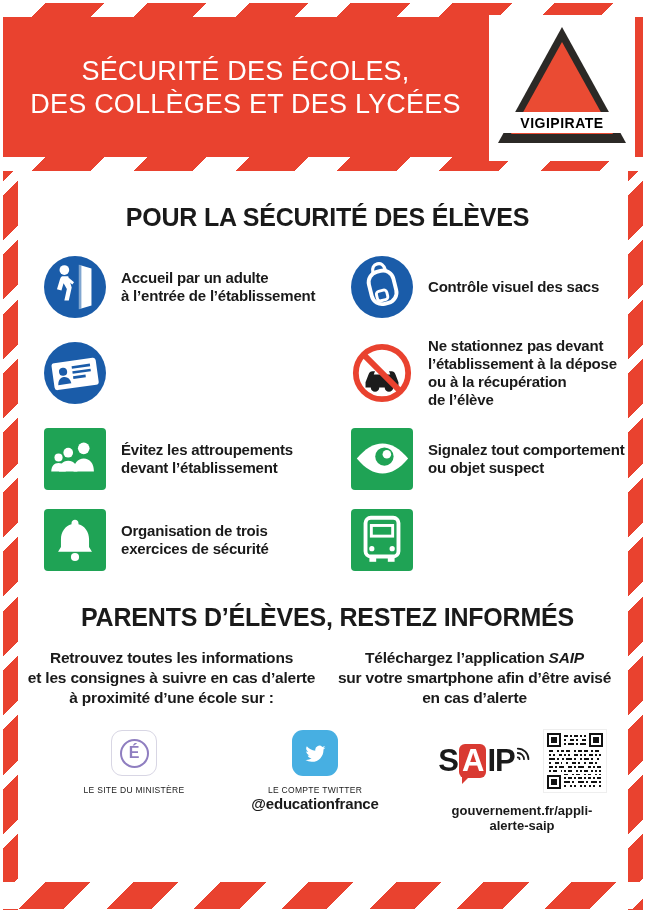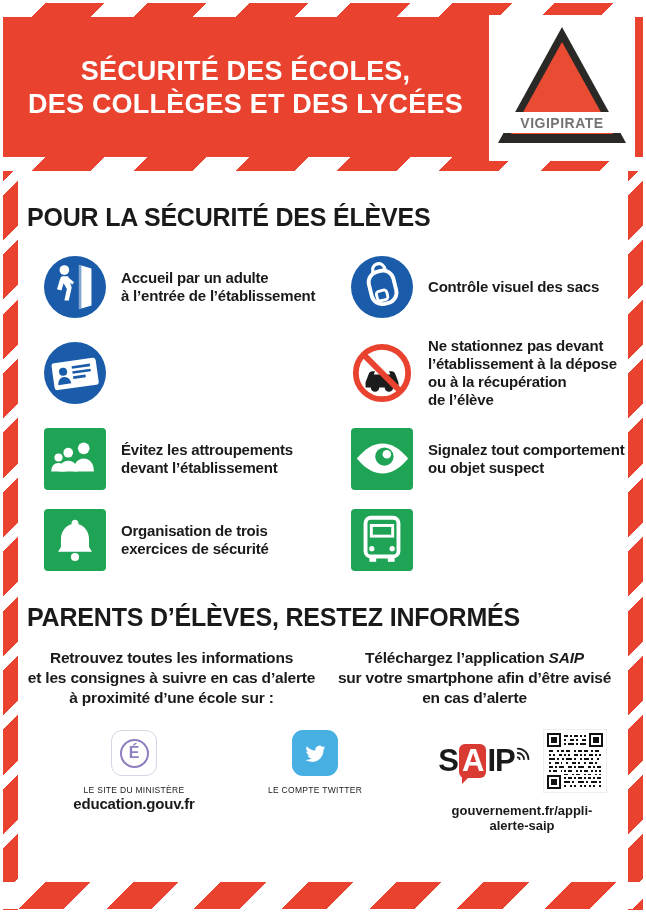--- a/index.html
+++ b/index.html
@@ -16,30 +16,30 @@
   .side-stripe.left{left:3px}.side-stripe.right{right:3px}
   .bottom-stripe{position:absolute;left:3px;right:3px;bottom:4px;height:27px;z-index:2;
     background:repeating-linear-gradient(135deg,#fff 0 30px,var(--red) 30px 62px);}
 
   
   .header{position:absolute;top:3px;left:3px;right:3px;height:168px;background:var(--red);z-index:3;}
   .header .stripe-top,.header .stripe-bottom{position:absolute;left:0;right:0;height:14px;
     background:repeating-linear-gradient(135deg,#fff 0 30px,transparent 30px 72px);}
   .header .stripe-top{top:0}.header .stripe-bottom{bottom:0}
   .title{position:absolute;left:20px;right:175px;top:52px;text-align:center;color:#fff;
-    font-weight:700;font-size:27px;line-height:33px;letter-spacing:.2px;}
+    font-weight:400;font-size:27px;line-height:33px;letter-spacing:.2px;}
   .vigipirate{position:absolute;top:12px;right:8px;width:146px;height:146px;background:#fff;}
   .vigipirate svg{position:absolute;inset:0;}
   .vigi-label{position:absolute;top:97px;left:0;right:0;height:21px;background:#fff;
     display:flex;align-items:center;justify-content:center;font-weight:800;font-size:14px;
-    letter-spacing:.5px;color:#737373;}
+    letter-spacing:.5px;color:#000000;}
 
   
   .content{position:absolute;top:171px;left:18px;right:18px;z-index:0;}
-  .sec-title{text-align:left;font-weight:800;font-size:25px;letter-spacing:-.2px;padding-left:9px;}
+  .sec-title{text-align:center;font-weight:800;font-size:25px;letter-spacing:-.2px;padding-left:9px;}
   .sec-title.first{margin:32px 0 24px;}
   .sec-title.second{margin:32px 0 16px;}
 
   .grid{display:grid;grid-template-columns:288px 1fr;column-gap:10px;row-gap:24px;margin:0 0 0 26px;gap:19px;}
   .item{display:flex;align-items:center;gap:15px;}
   .badge{width:62px;height:62px;flex:0 0 62px;display:flex;align-items:center;justify-content:center;}
   .badge.blue{background:var(--blue);border-radius:50%;}
   .badge.green{background:var(--green);border-radius:4px;}
   .badge.plain{background:transparent;}
   .badge svg{width:100%;height:100%;}
@@ -235,30 +235,30 @@
 en cas d’alerte</span></p>
     </div>
 
     <div class="links-row">
 
       <div class="link-block site-block">
         <div class="link-icon elogo">
           <span class="ring">É</span>
         </div>
         <div class="small-label">LE SITE DU MINISTÈRE</div>
-        <div class="big-label">education.gouv.fr</div>
       </div>
 
       <div class="link-block twitter-block">
         <div class="link-icon twlogo">
           <svg viewBox="0 0 46 46">
               <path fill="#fff" d="M39 14.6c-1.1.5-2.3.8-3.6 1 1.3-.8 2.3-2 2.8-3.5-1.2.7-2.6 1.3-4 1.6a6.3 6.3 0 0 0-10.9 4.3c0 .5 0 1 .2 1.4-5.2-.3-9.9-2.8-13-6.6a6.3 6.3 0 0 0 2 8.4c-1 0-2-.3-2.9-.8v.1c0 3 2.2 5.6 5 6.2-.5.1-1 .2-1.6.2-.4 0-.8 0-1.2-.1.8 2.5 3.1 4.3 5.9 4.4a12.7 12.7 0 0 1-9.4 2.6 17.9 17.9 0 0 0 9.7 2.8c11.6 0 18-9.6 18-18v-.8c1.2-.9 2.3-2 3-3.2z"></path>
             </svg>
         </div>
         <div class="small-label">LE COMPTE TWITTER</div>
+        <div class="big-label">@educationfrance</div>
       </div>
 
       <div class="link-block saip-block">
         <div class="saip-row">
           <span class="saip-logo">
             <span>S</span>
               <span class="saip-a">A</span>
               <span>IP</span>
             <svg class="saip-waves" viewBox="0 0 18 18">
               <g fill="none" stroke="#1a1a1a" stroke-width="2" stroke-linecap="round">

